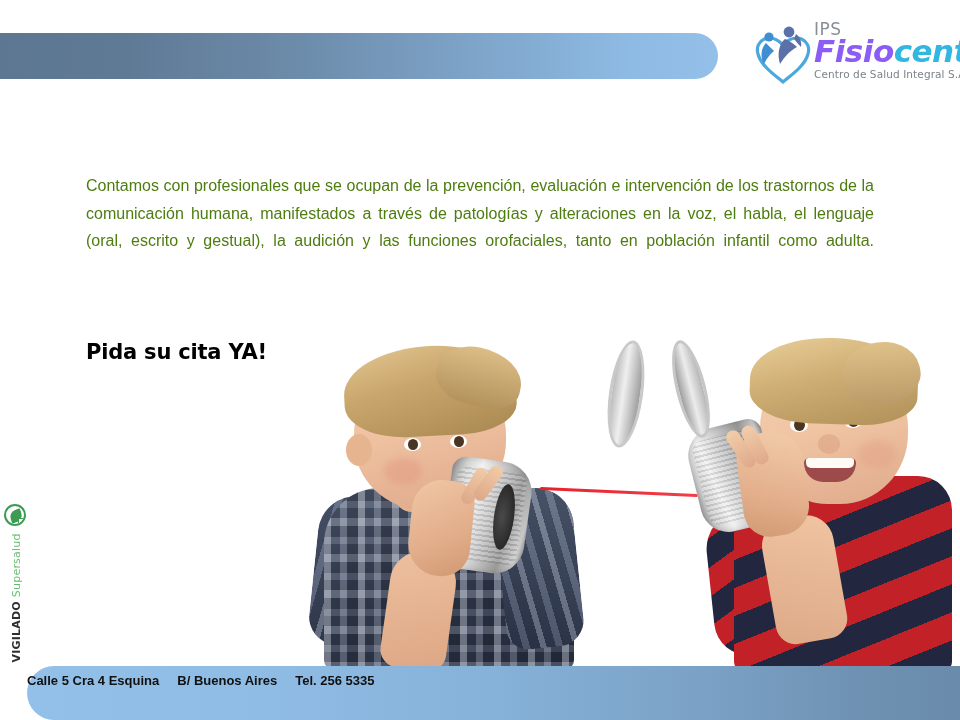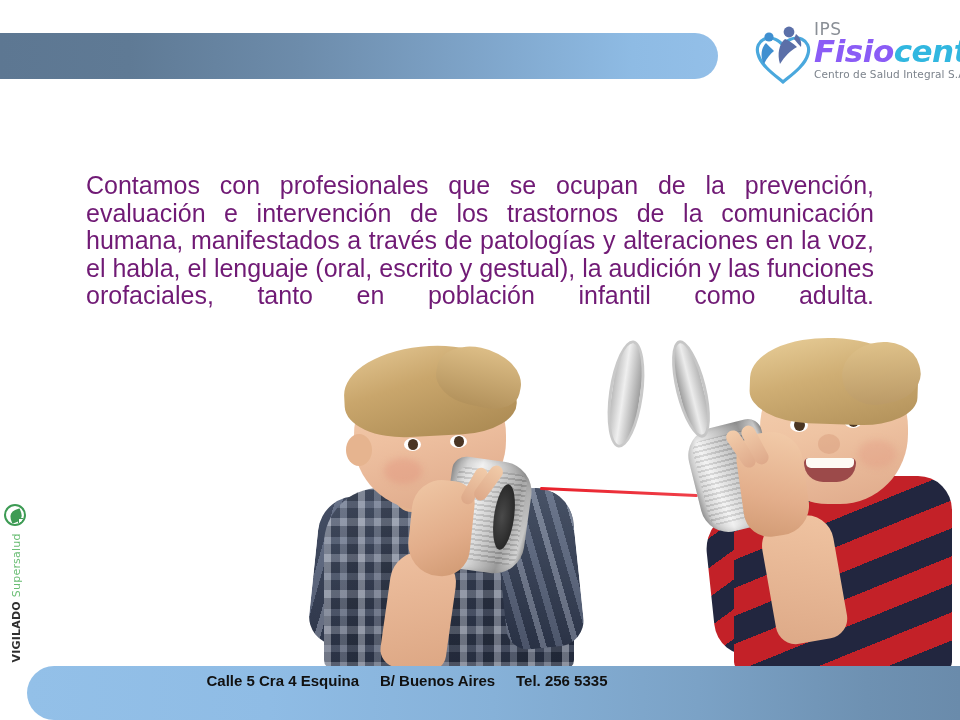--- a/index.html
+++ b/index.html
@@ -96,23 +96,23 @@
     letter-spacing: 0.3px;
     font-family: "Liberation Sans", sans-serif;
   }
 
   
   .body-text {
     position: absolute;
     left: 86px;
     top: 172px;
     width: 788px;
-    font-size: 25px;
+    font-size: 16px;
     line-height: 27.5px;
-    color: #701a75;
+    color: #4d7c0f;
     text-align: justify;
     text-justify: inter-word;
     font-family: "Liberation Sans", sans-serif;
   }
   .body-text::after {
     content: "";
     display: inline-block;
     width: 100%;
   }
 
@@ -598,22 +598,22 @@
     height: 54px;
     background: linear-gradient(to right, #93c0e8 0%, #8fbce5 26%, #86b1d8 50%, #7ba2c6 72%, #6e91b2 90%, #6a8bab 100%);
     border-top-left-radius: 27px;
     border-bottom-left-radius: 27px;
   }
   .footer-text {
     position: absolute;
     left: 27px;
     top: 668px;
     width: 760px;
-    text-align: center;
-    font-size: 15px;
+    text-align: left;
+    font-size: 13px;
     font-weight: bold;
     color: #111111;
     line-height: 25px;
     font-family: "Liberation Sans", sans-serif;
   }
   .footer-line { white-space: pre; }
 </style>
 </head>
 <body>
 
@@ -635,20 +635,21 @@
     <div class="logo-text">
       <div class="logo-ips">IPS</div>
       <div class="logo-main"><span class="logo-fisio">Fisio</span><span class="logo-center">center</span></div>
       <div class="logo-tag">Centro de Salud Integral S.A.S</div>
     </div>
   </div>
 
 
   <div class="body-text">Contamos con profesionales que se ocupan de la prevención, evaluación e intervención de los trastornos de la comunicación humana, manifestados a través de patologías y alteraciones en la voz, el habla, el lenguaje (oral, escrito y gestual), la audición y las funciones orofaciales, tanto en población infantil como adulta.</div>
 
+  <div class="cta-text">Pida su cita YA!</div>
 
   <div class="vigilado">
     <div class="vigilado-badge">
       <div class="leaf"></div>
       <div class="notch"></div>
     </div>
     <div class="vigilado-label"><span class="vig-strong">VIGILADO </span><span class="vig-soft">Supersalud</span></div>
   </div>
 
   <div class="photo-area">

